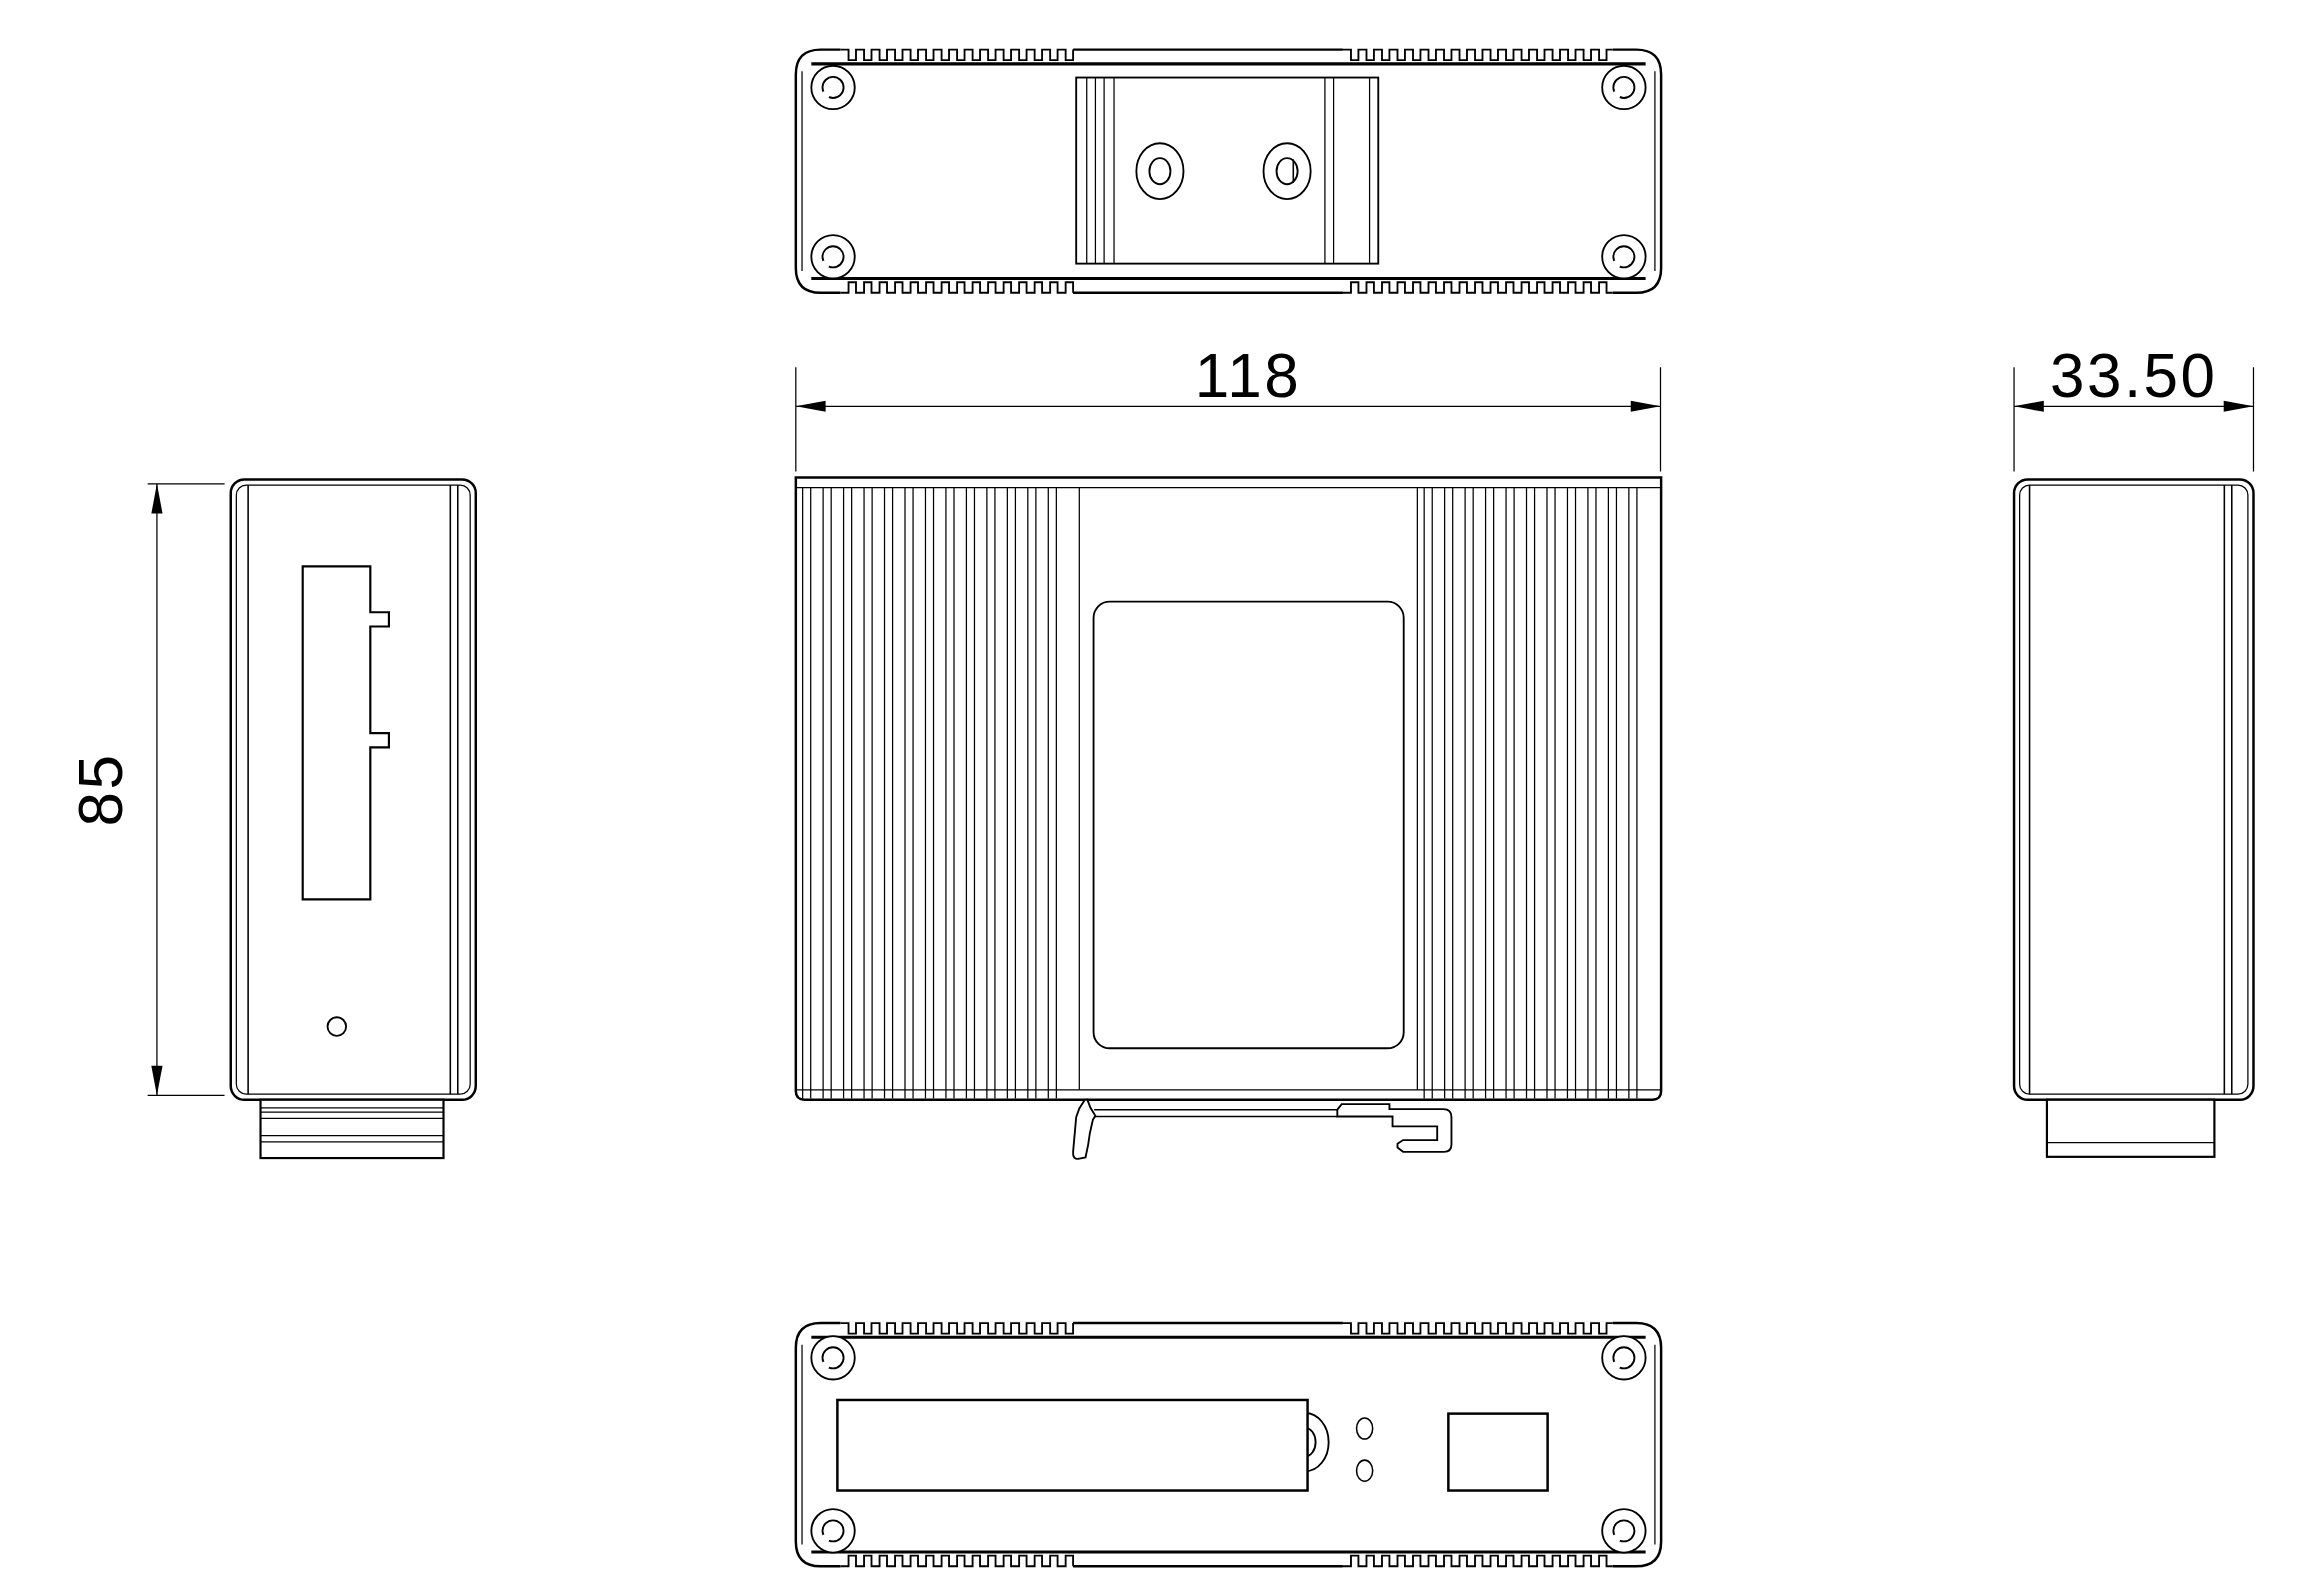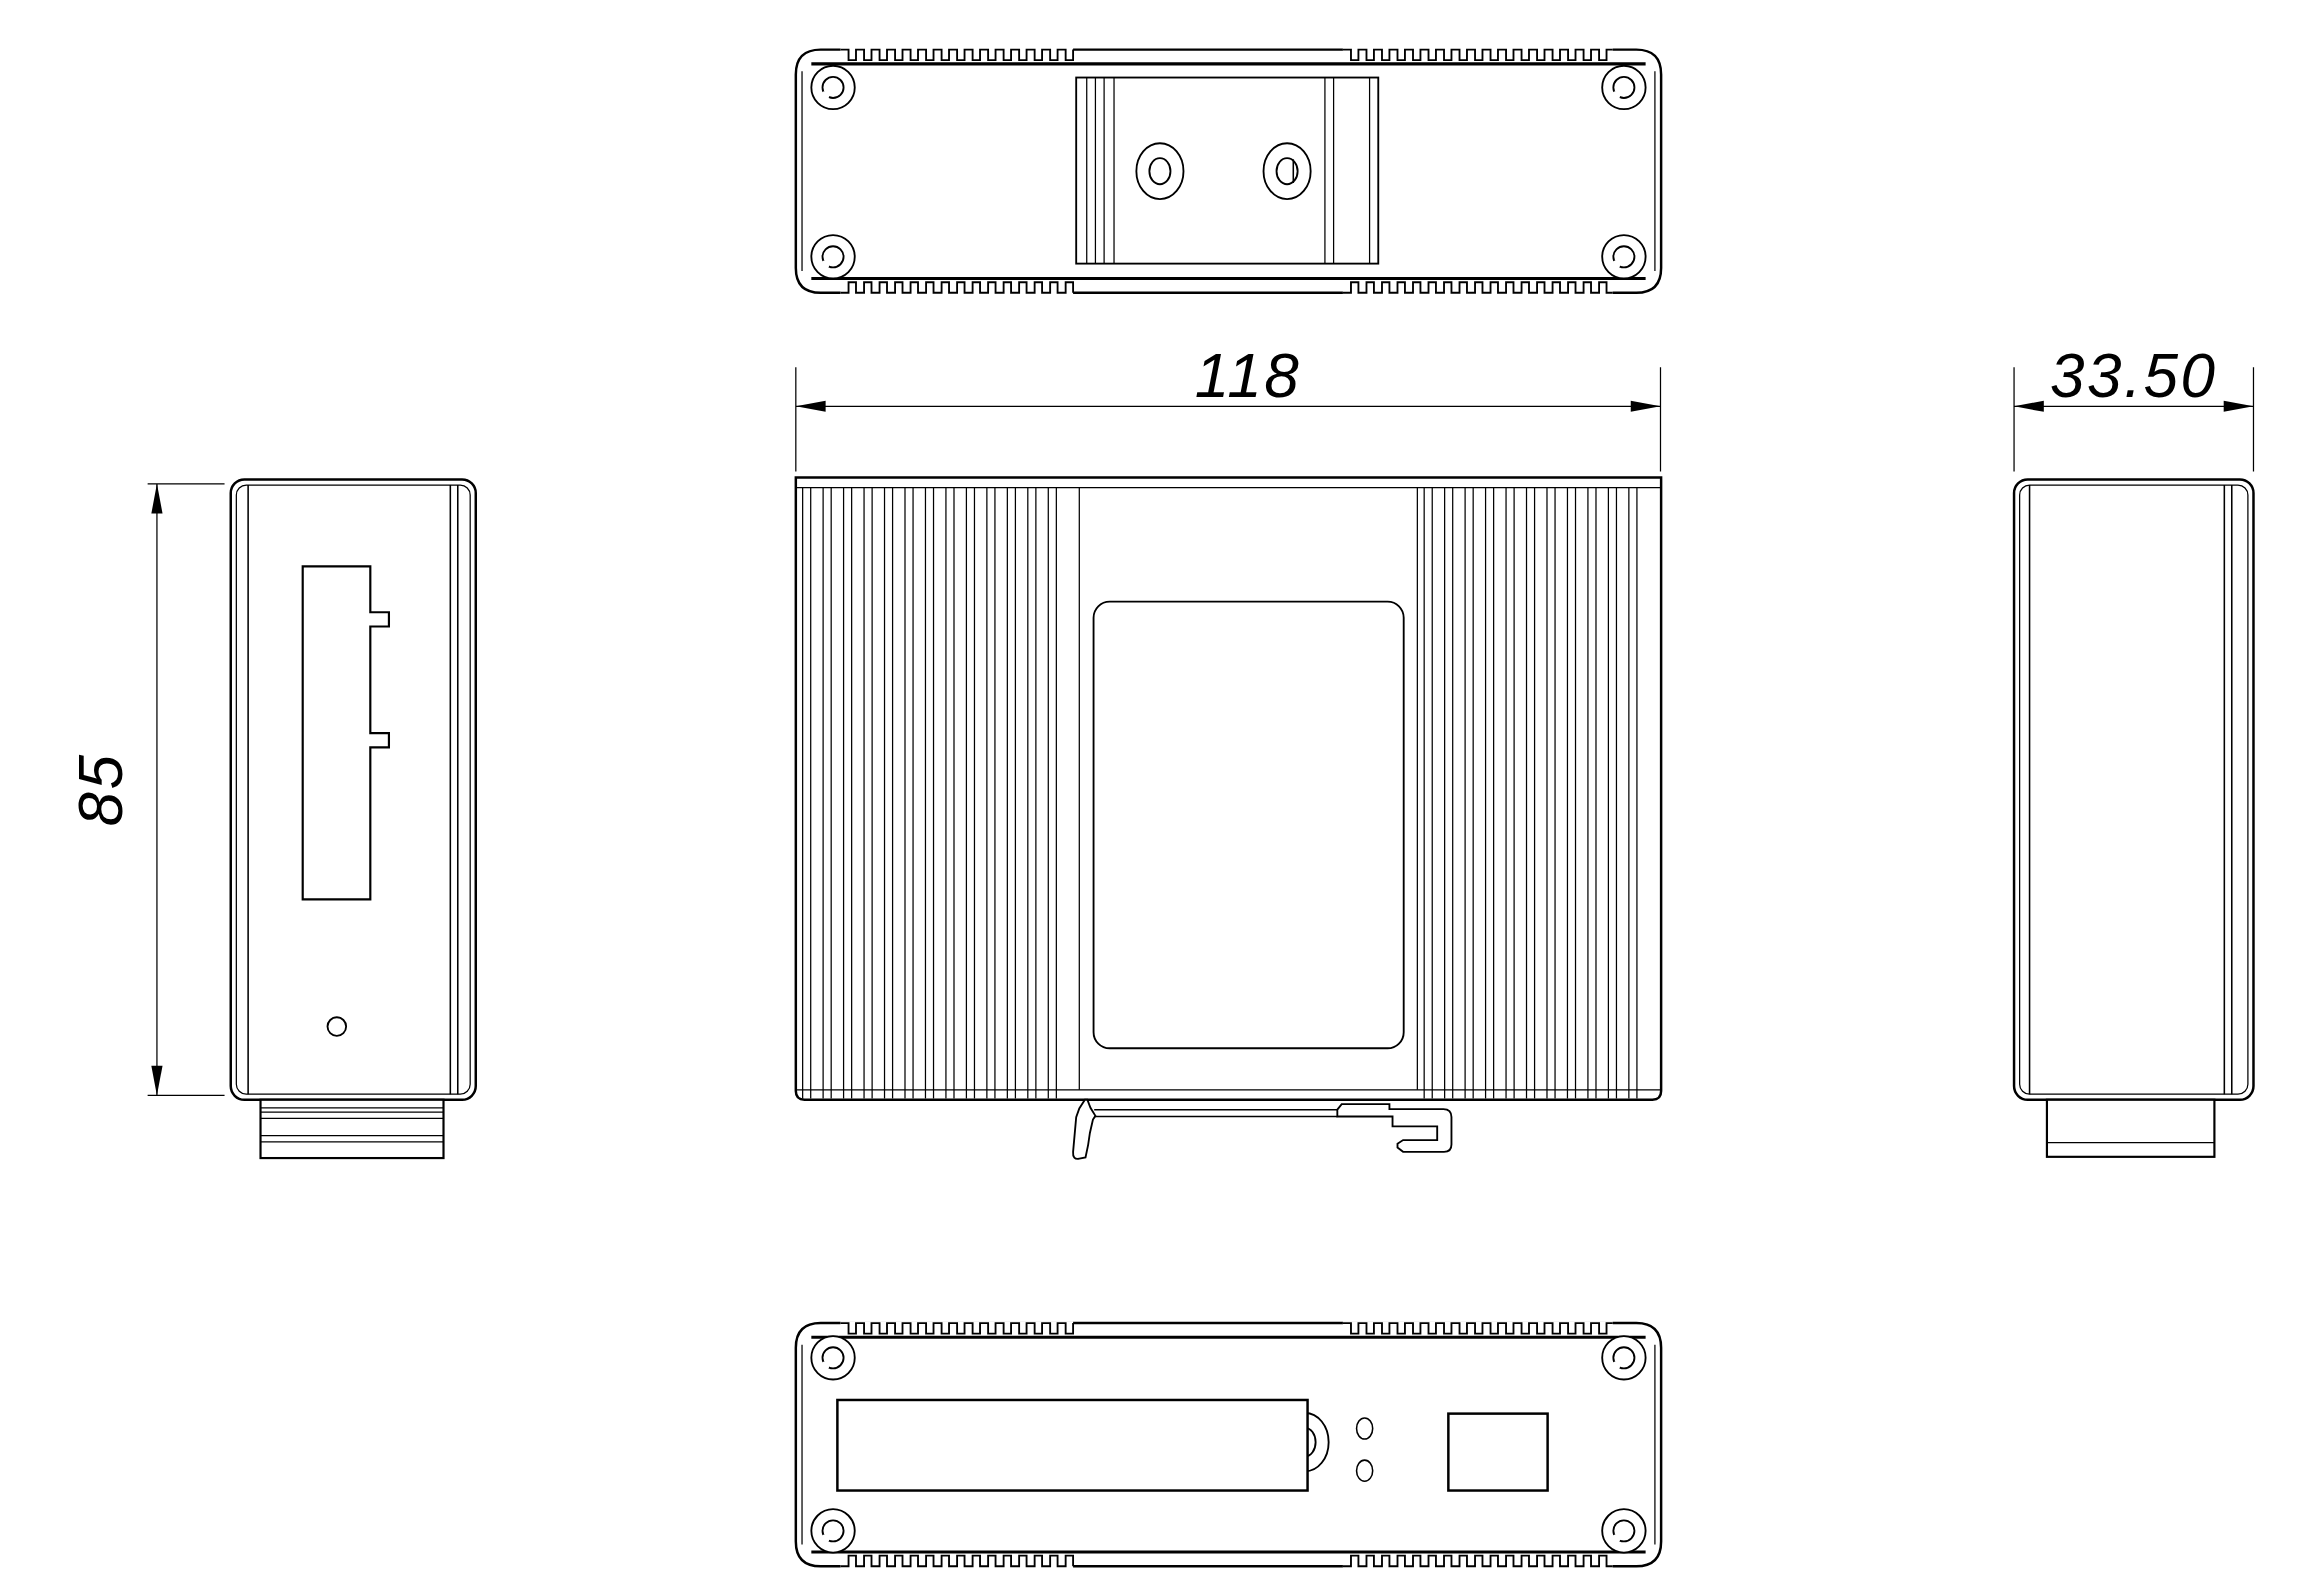--- a/index.html
+++ b/index.html
@@ -1,17 +1,17 @@
 <!DOCTYPE html>
 <html style="font-size:10px"><head>
 <meta charset="utf-8">
 <style>
   html,body{margin:0;padding:0;background:#ffffff;}
   body{font-family:"Liberation Sans", sans-serif;}
-  .sheet{width:100vw;max-width:100%;font-style:italic;}
+  .sheet{width:100vw;max-width:100%;}
   svg{display:block;width:100%;height:auto;background:#ffffff;}
   .outline{fill:#ffffff;stroke:#000;stroke-width:4;}
   .thin{fill:none;stroke:#000;stroke-width:2;}
   .med{fill:none;stroke:#000;stroke-width:2.5;}
   .det{fill:#ffffff;stroke:#000;stroke-width:3;}
   .det2{fill:#ffffff;stroke:#000;stroke-width:3.5;}
   .thick{fill:none;stroke:#000;stroke-width:5;}
   .dim{fill:none;stroke:#000;stroke-width:2;}
   .dimtext{fill:#000;font-size:100px;letter-spacing:4px;}
   .arrow{fill:#000;stroke:none;}

